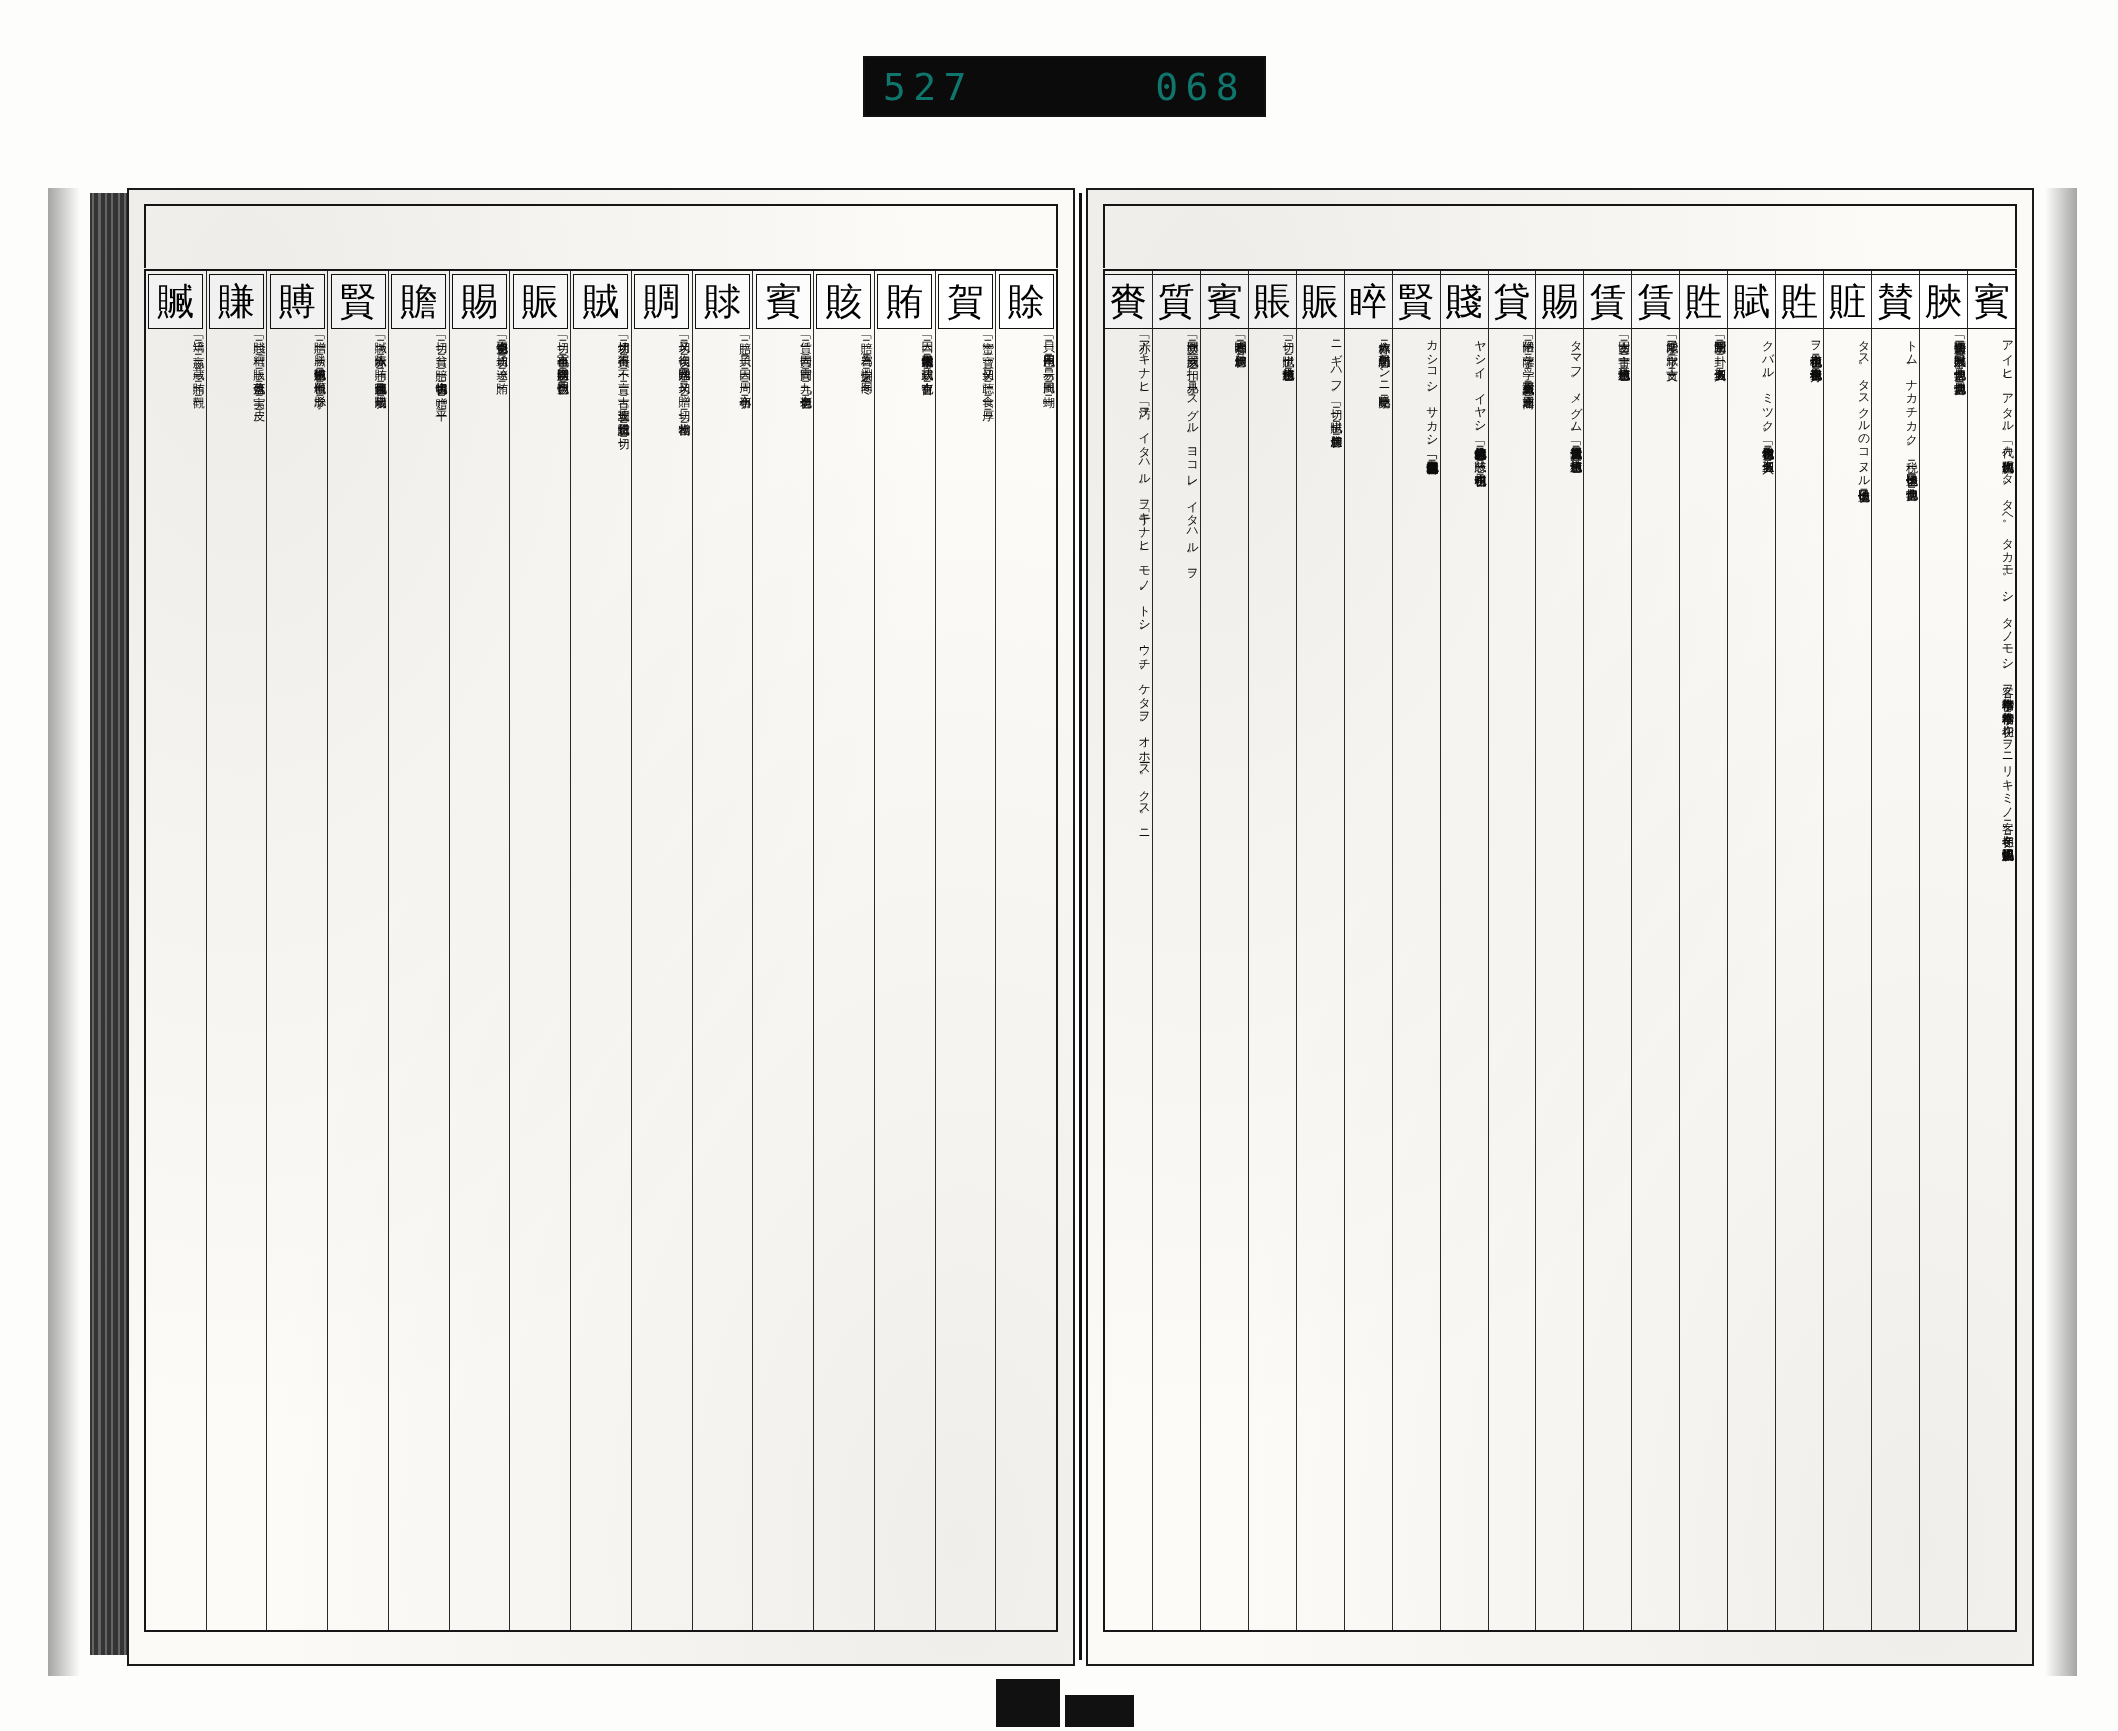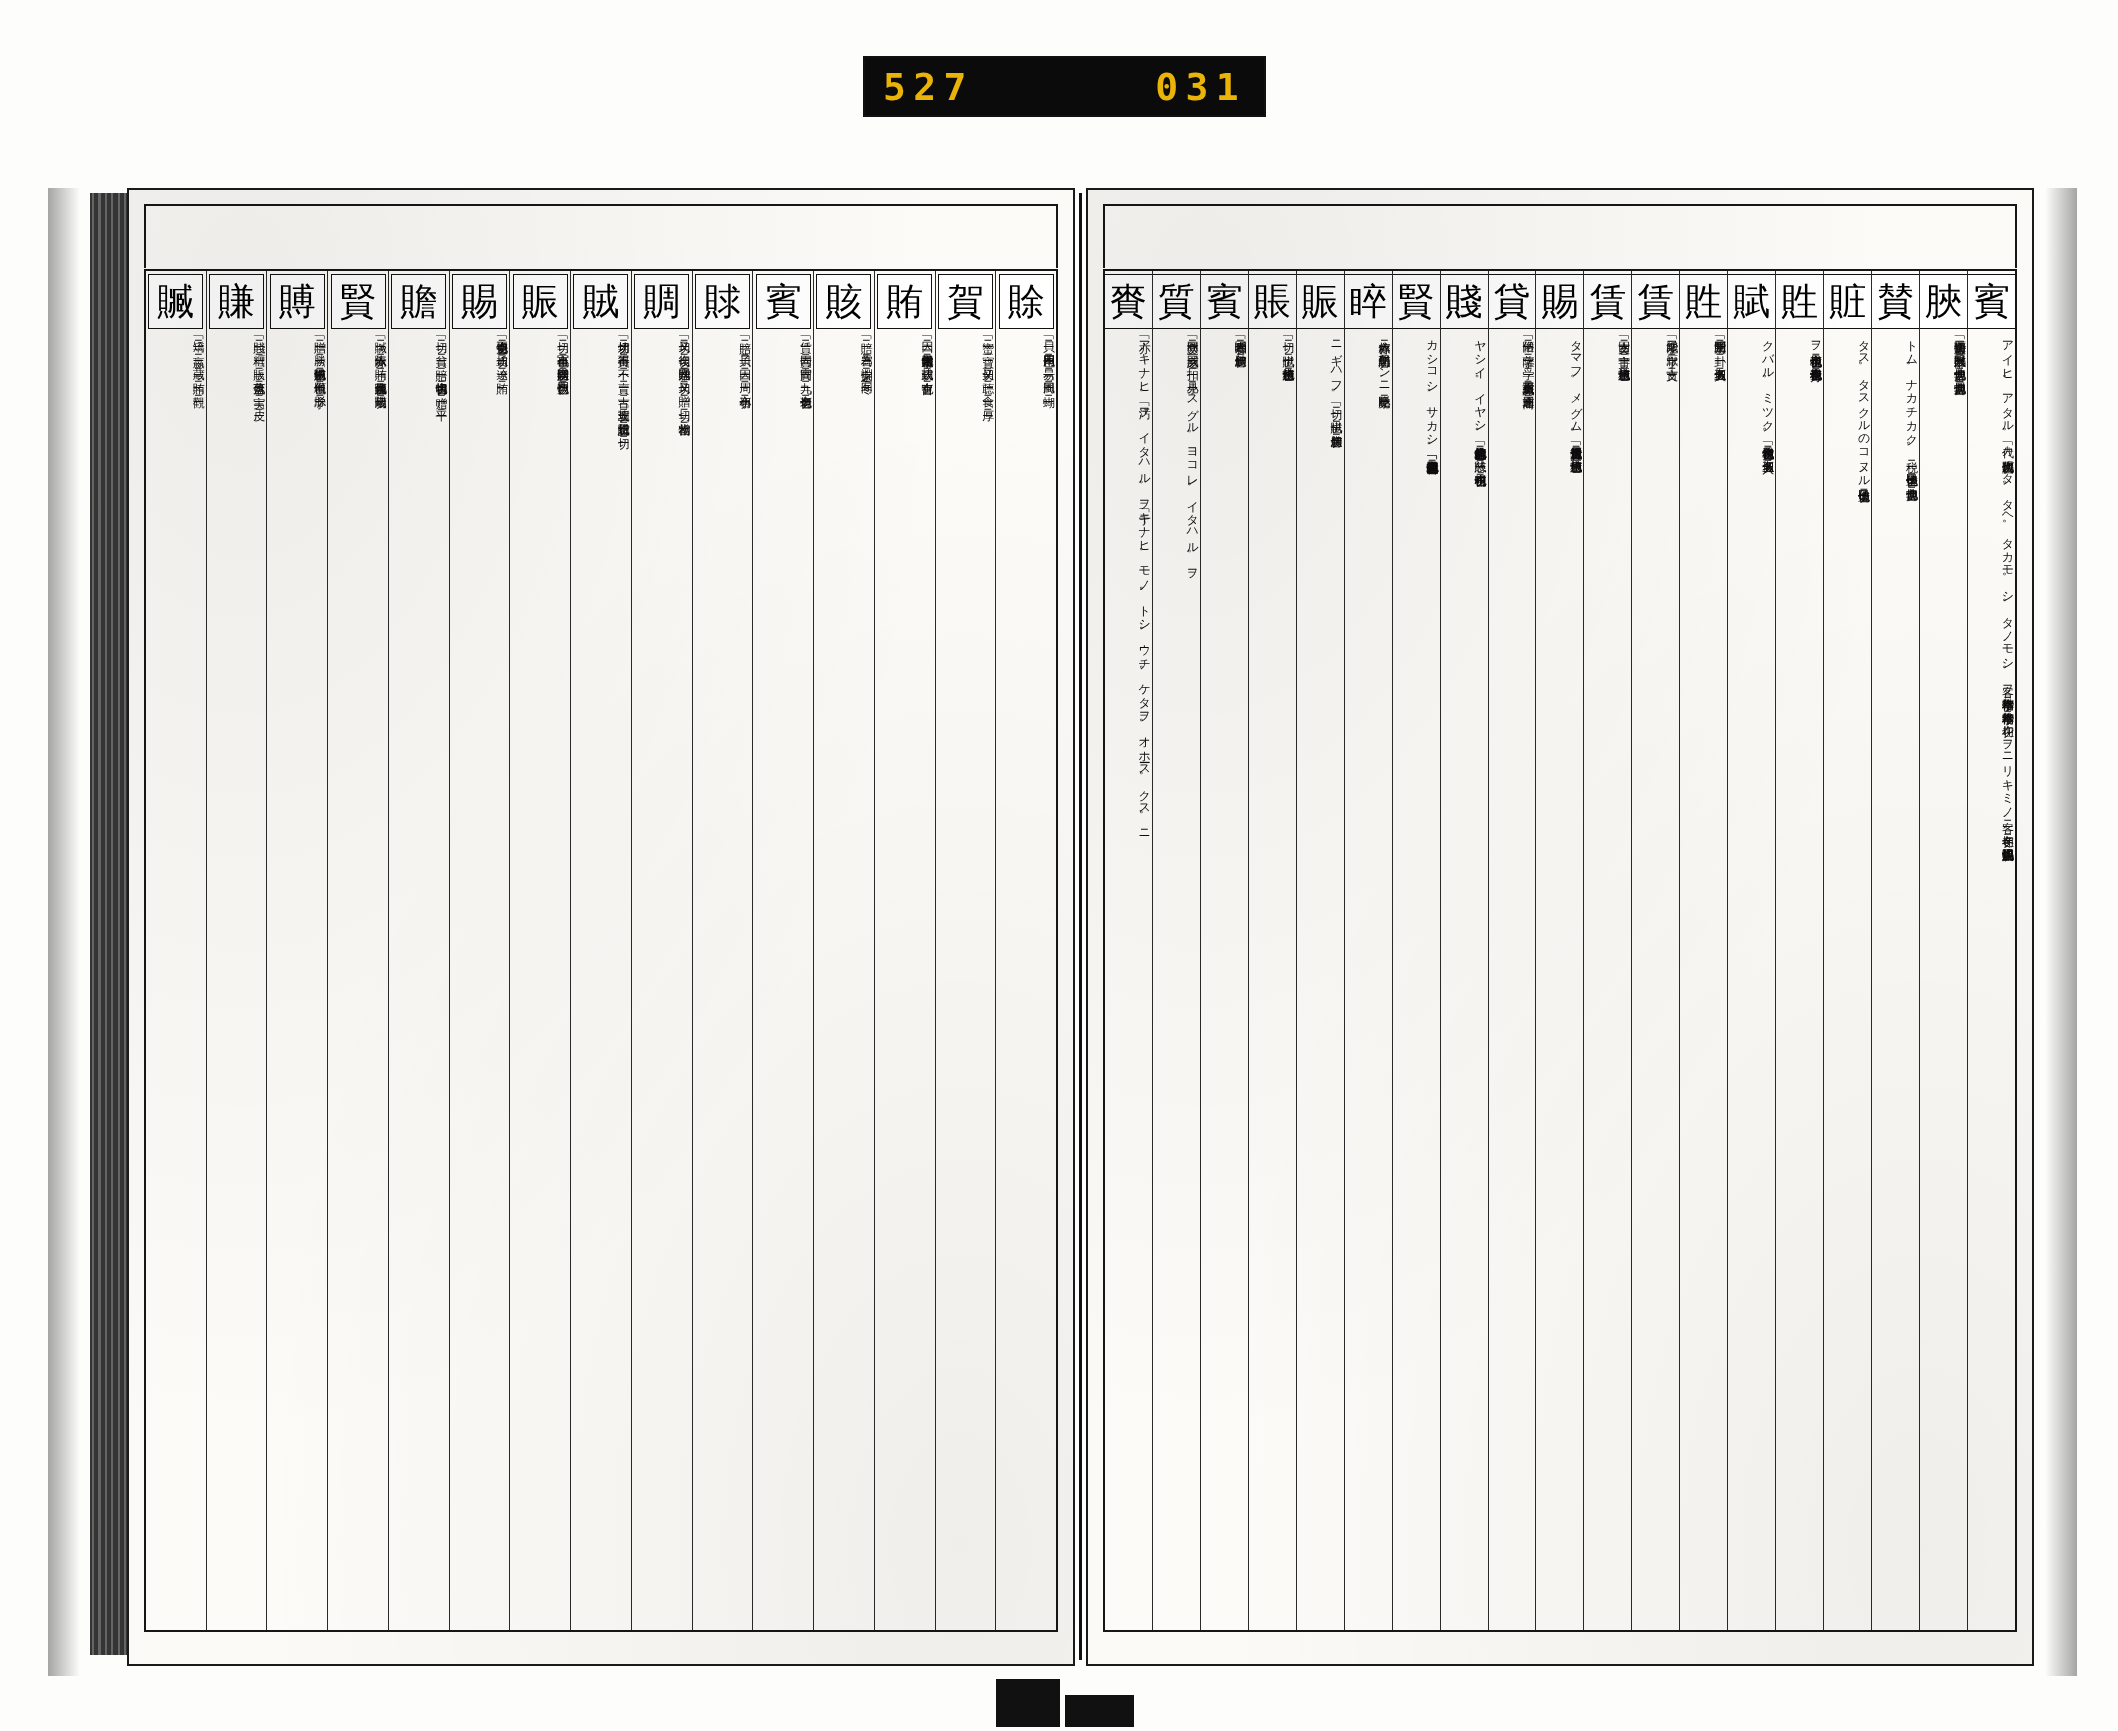--- a/index.html
+++ b/index.html
@@ -10,21 +10,21 @@
   }
   
   #film-header{
     position:absolute;left:863px;top:56px;width:403px;height:61px;
     background:#0b0b0b;border:2.1px solid #111;
     display:flex;align-items:center;justify-content:space-between;
     padding:0 18px;box-sizing:border-box;
   }
   #film-header .seg{
     font-family:"DejaVu Sans Mono","Liberation Mono",monospace;
-    color:#eab308;font-size:38px;letter-spacing:7.4px;font-weight:bold;
+    color:#0f766e;font-size:38px;letter-spacing:7.4px;font-weight:normal;
   }
   
   #scan{
     position:absolute;left:0;top:159px;width:2119px;height:1536px;
   }
   
   #spread{
     position:absolute;left:48px;top:29px;width:2029px;height:1488px;
   }
   .page-sheet{
@@ -105,21 +105,21 @@
   .page-bottom-tab2{
     position:absolute;left:1065px;top:1536px;width:69px;height:32px;
     background:#111;
   }
 </style>
 </head>
 <body>
 
 <div id="film-header">
   <span class="seg">527</span>
-  <span class="seg">031</span>
+  <span class="seg">068</span>
 </div>
 
 <div id="scan">
   <div id="spread">
 
     <div class="binding" id="bind-left"></div>
     <div class="binding" id="bind-right"></div>
 
     <div class="page-sheet" id="page-left">
       <div class="head-band"></div>

